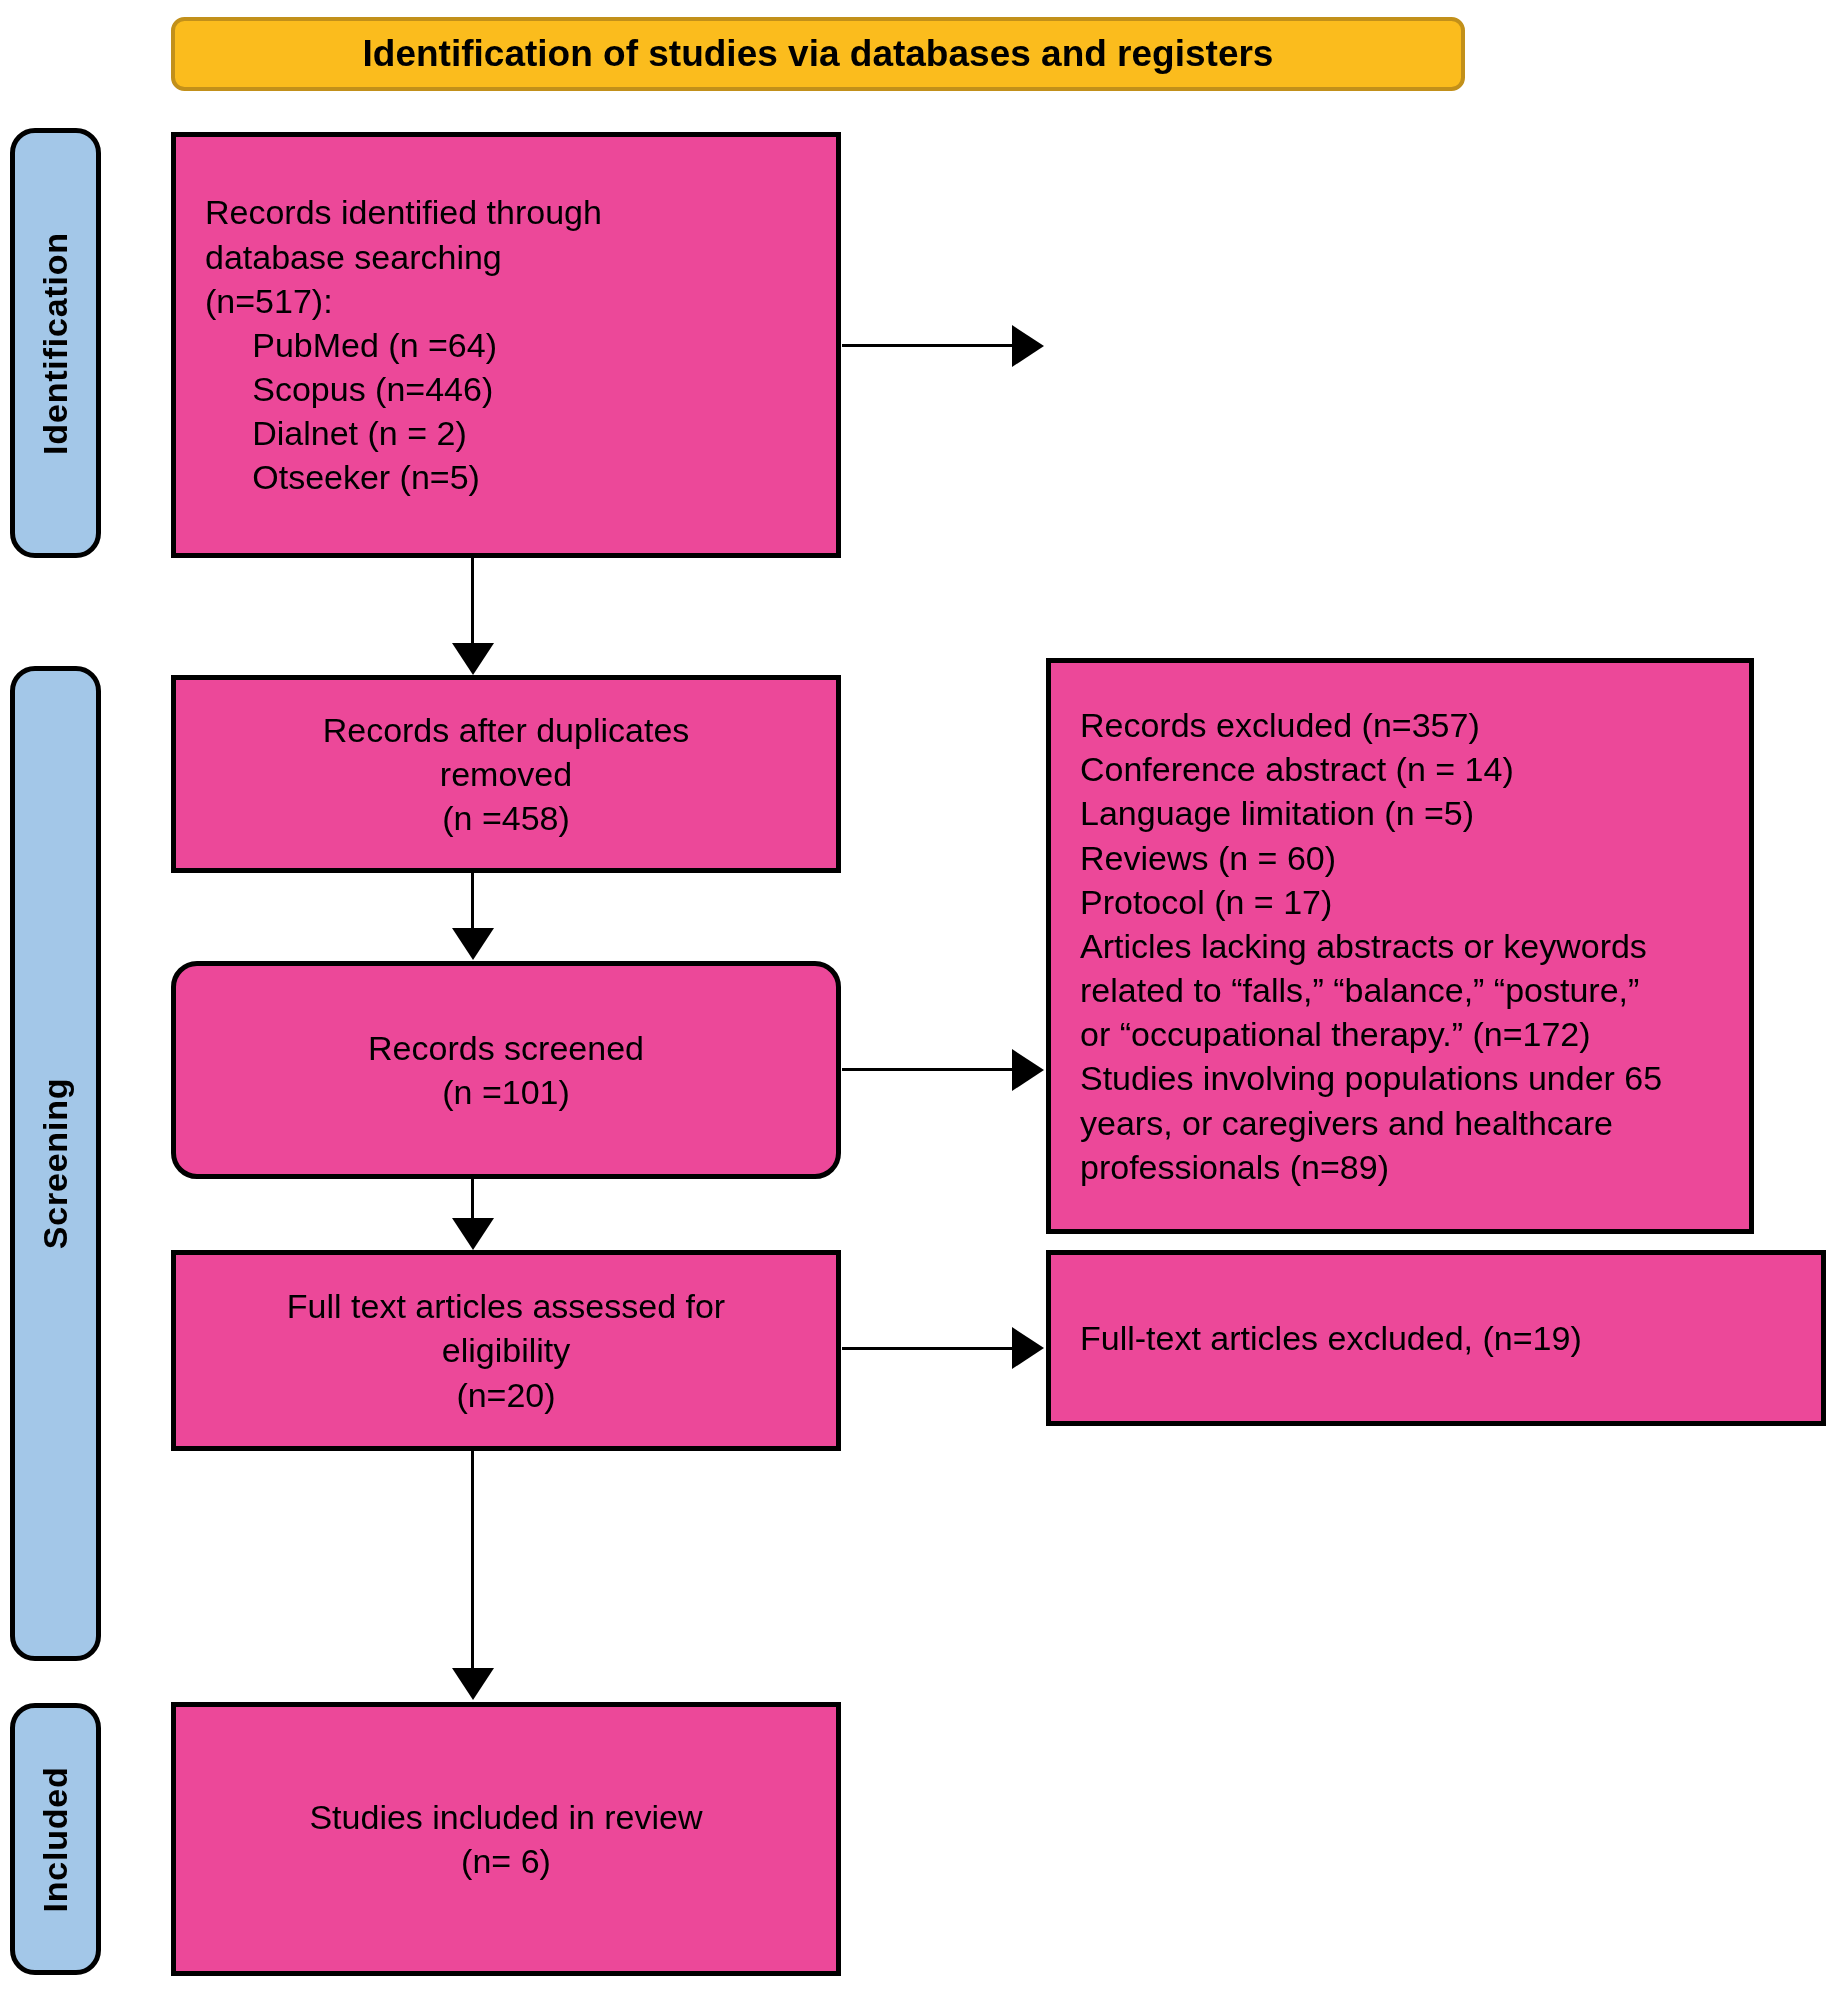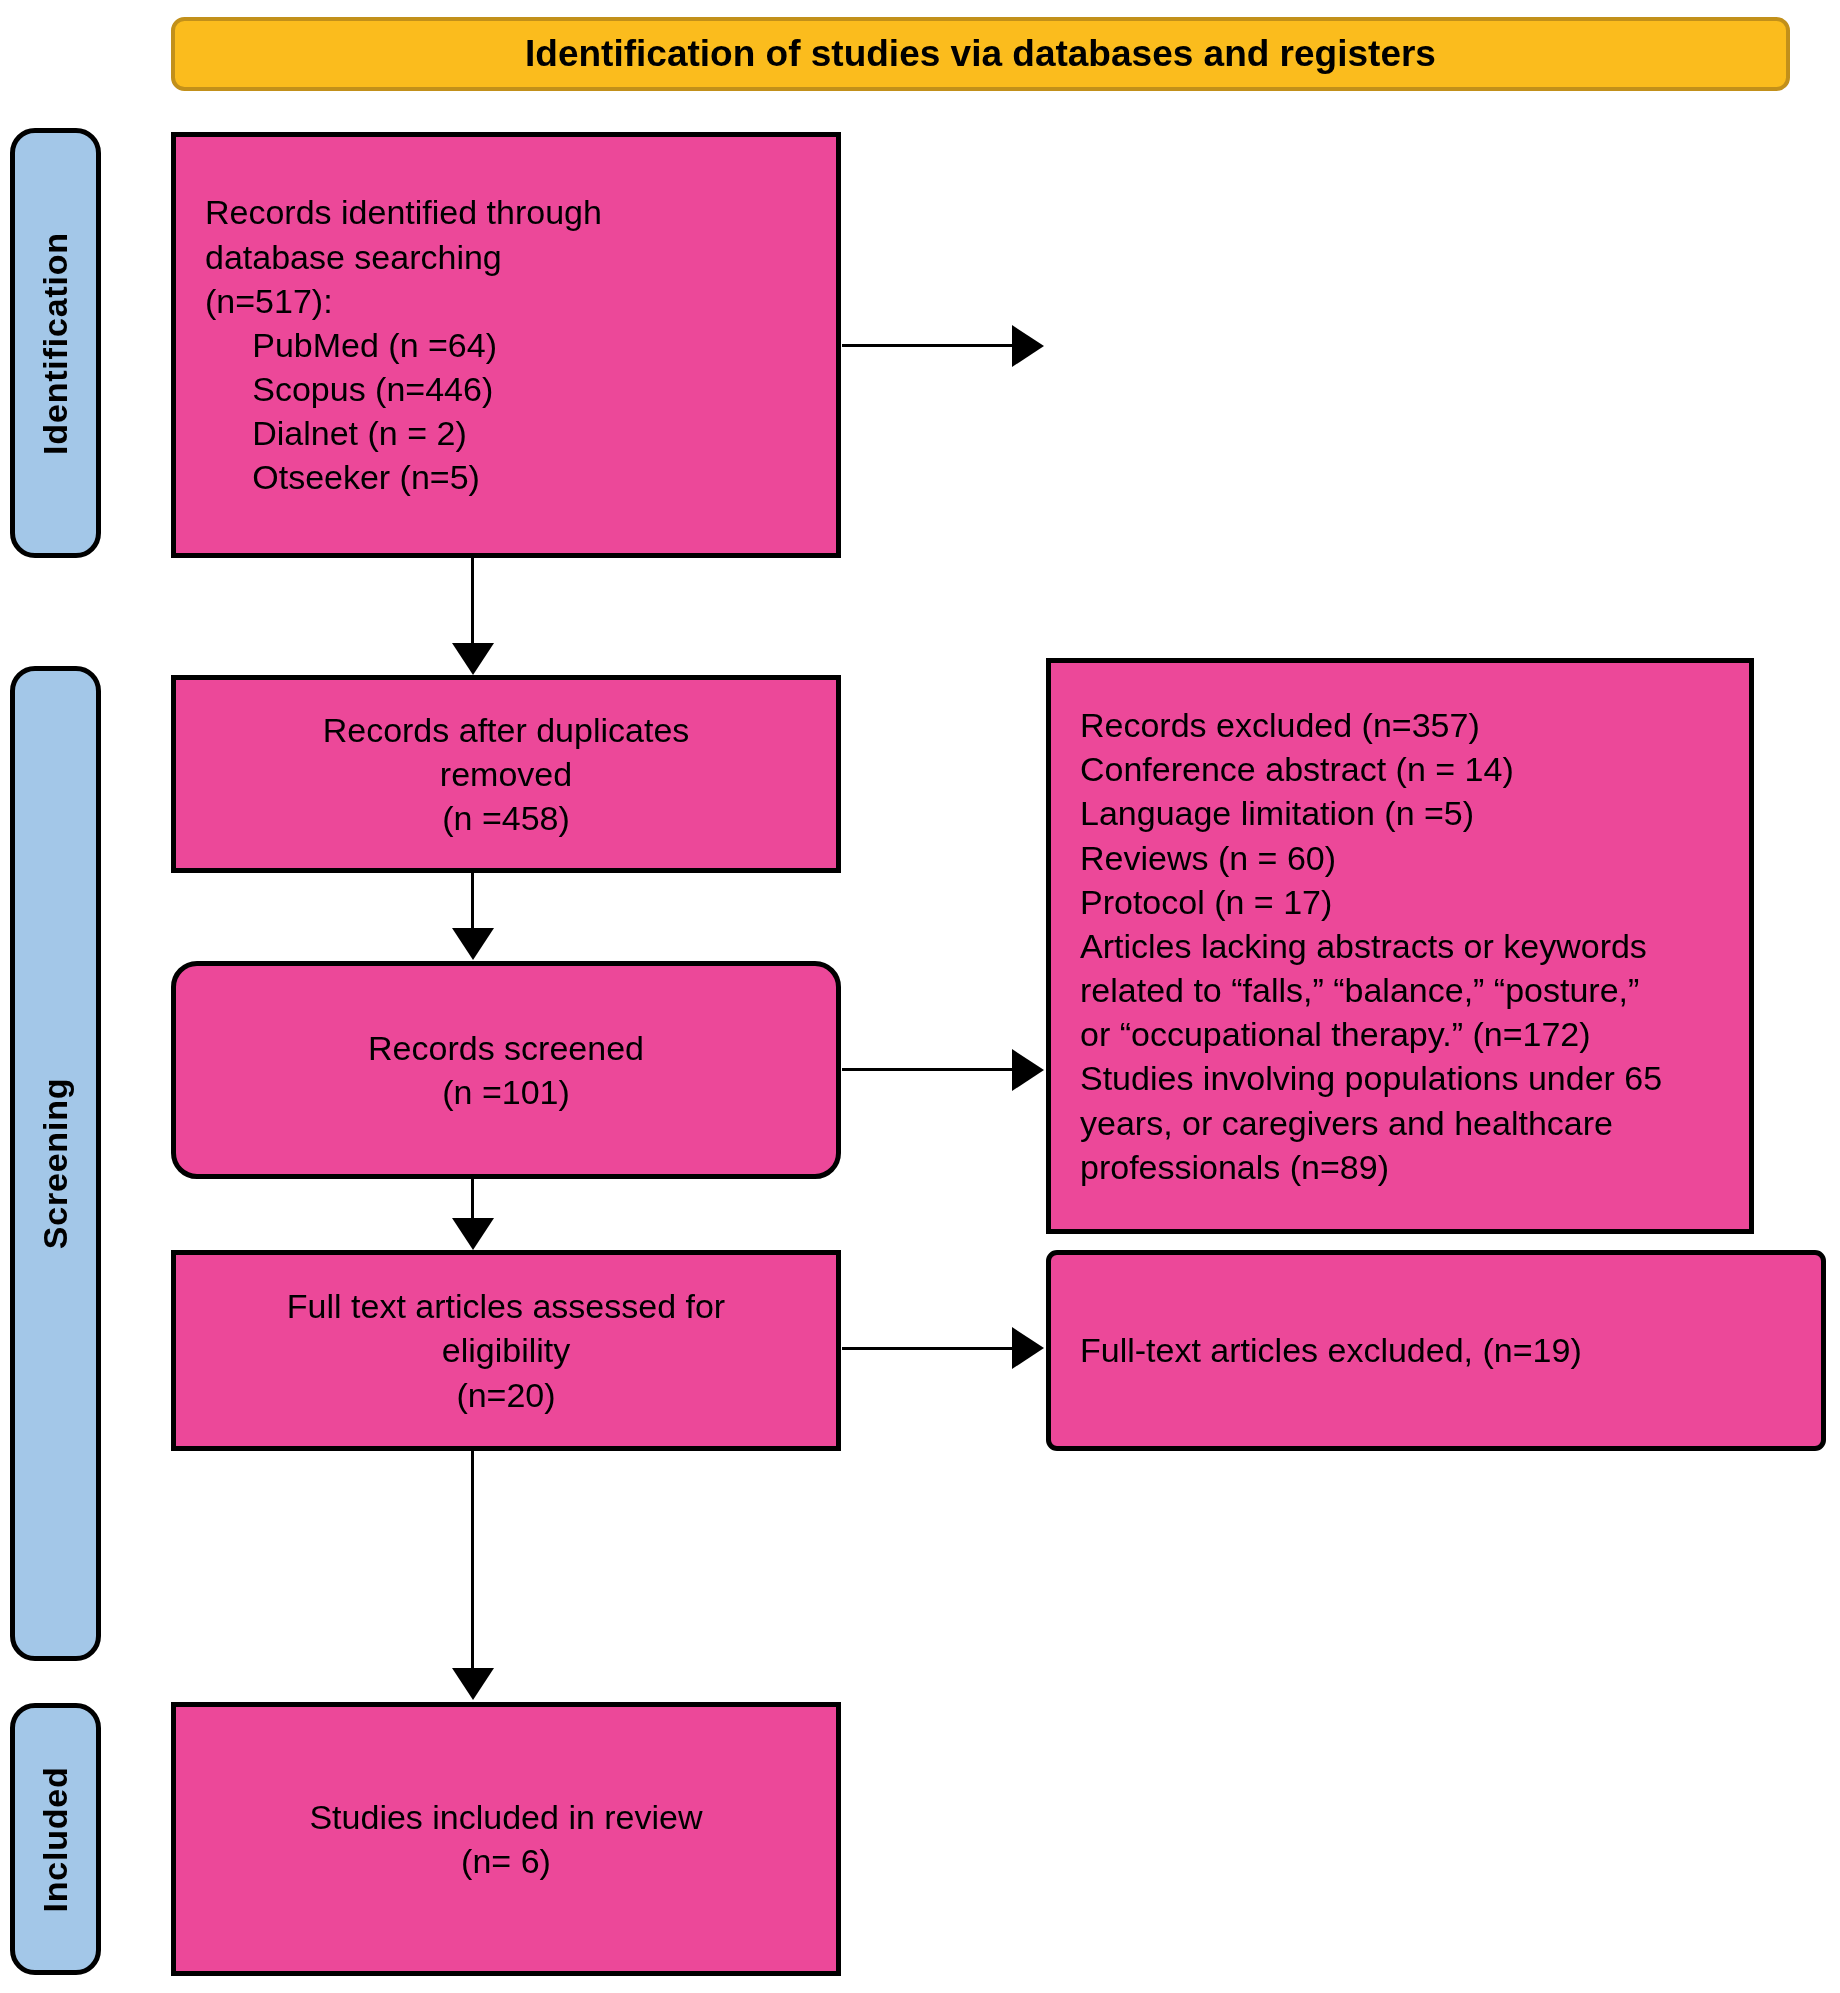--- a/index.html
+++ b/index.html
@@ -15,21 +15,21 @@
     width: 1840px;
     height: 1994px;
     background: #ffffff;
     overflow: hidden;
   }
   
   .banner {
     position: absolute;
     left: 171px;
     top: 17px;
-    width: 1619px;
+    width: 1294px;
     height: 74px;
     background: #FBBC1D;
     border: 4.2px solid #C2901A;
     border-radius: 13.5px;
     box-sizing: border-box;
     display: flex;
     align-items: center;
     justify-content: center;
   }
   .banner-title {
@@ -86,21 +86,21 @@
   
   #box-identified   { left: 171px; top: 132px;  width: 670px; height: 426px; }
   #box-afterdup     { left: 171px; top: 675px;  width: 670px; height: 198px; }
   #box-screened     { left: 171px; top: 961px; width: 670px; height: 218px; border-radius: 26px; }
   #box-fulltext     { left: 171px; top: 1250px; width: 670px; height: 201px; }
   #box-included     { left: 171px; top: 1702px; width: 670px; height: 274px; }
 
   
   #box-removed      { left: 1046px; top: 132px;  width: 780px; height: 426px; }
   #box-excluded     { left: 1046px; top: 658px;  width: 708px; height: 576px; }
-  #box-ftexcluded   { left: 1046px; top: 1250px; width: 780px; height: 201px; border-radius: 11px; }
+  #box-ftexcluded   { left: 1046px; top: 1250px; width: 780px; height: 176px; }
 
   .italic { font-style: italic; }
 
   
   .vline {
     position: absolute;
     width: 3.4px;
     background: #000000;
   }
   .hline {

